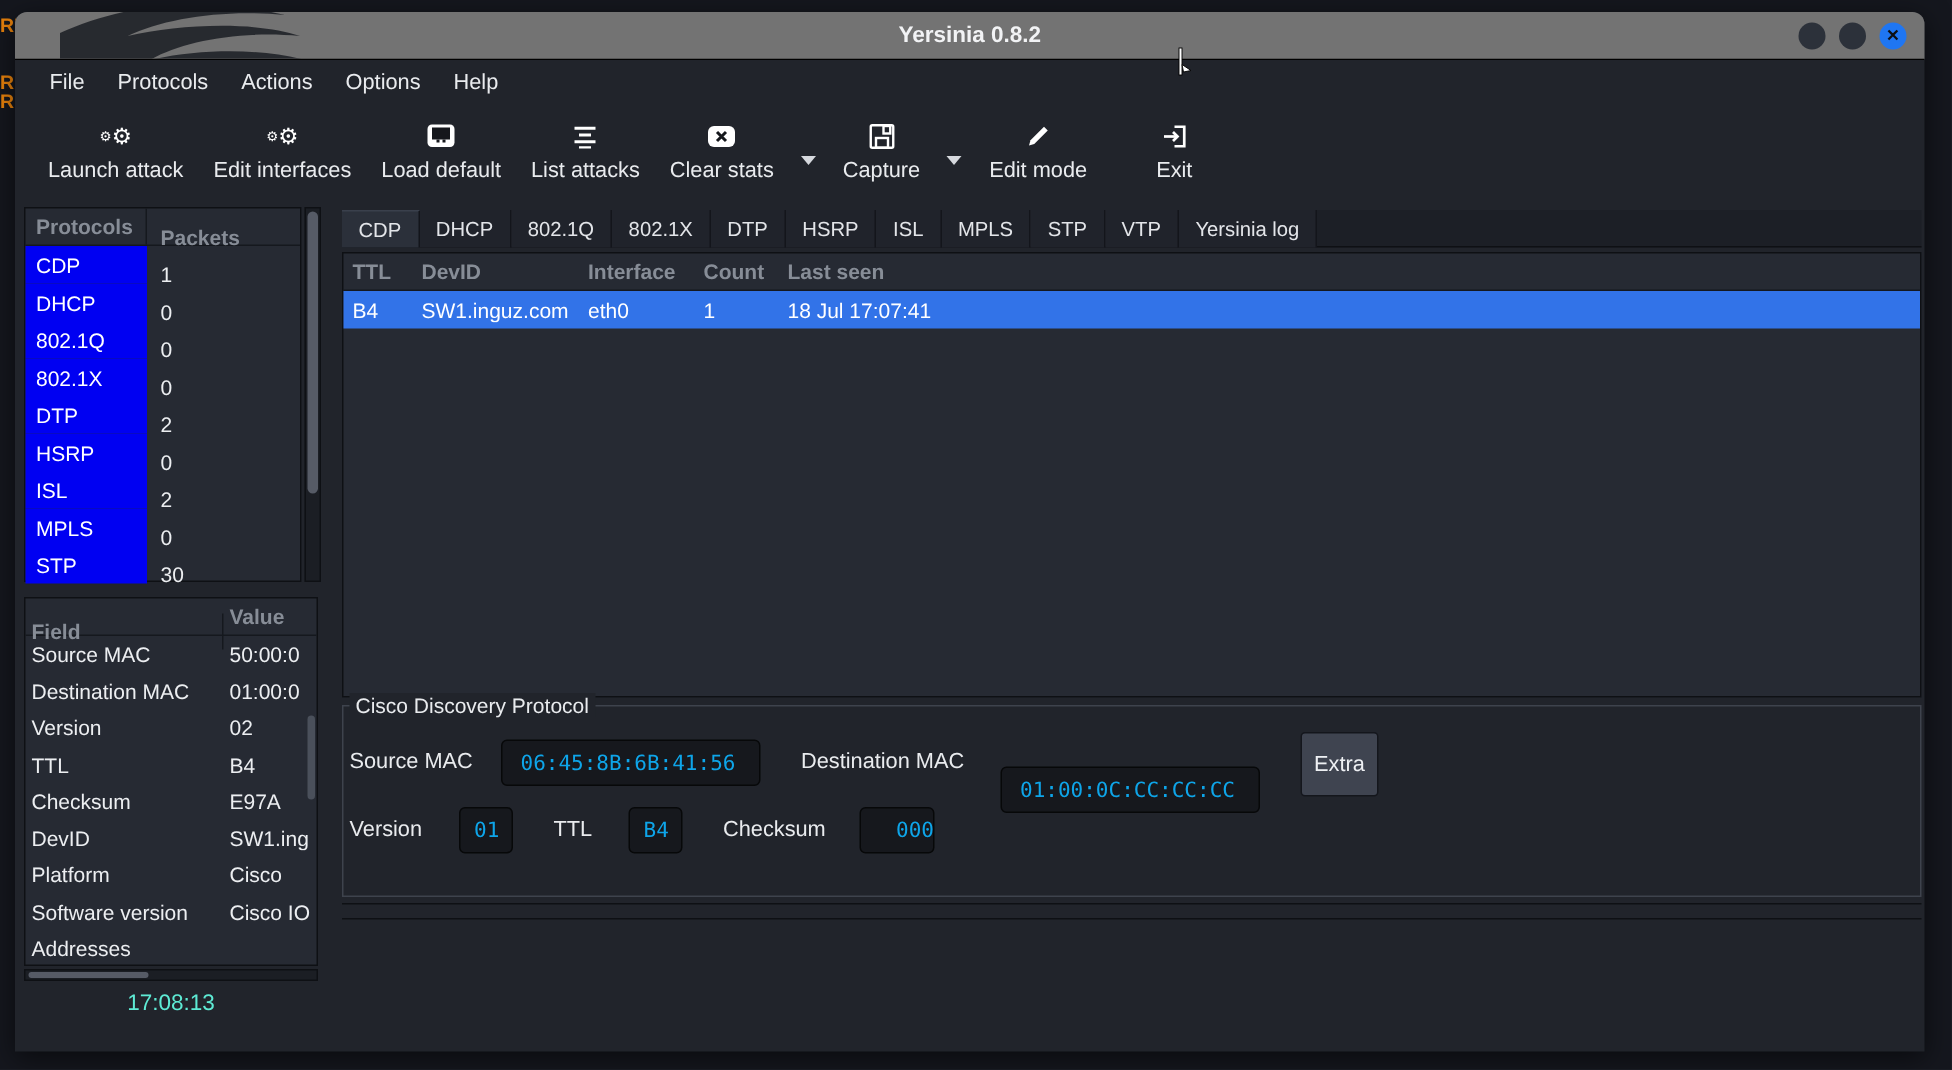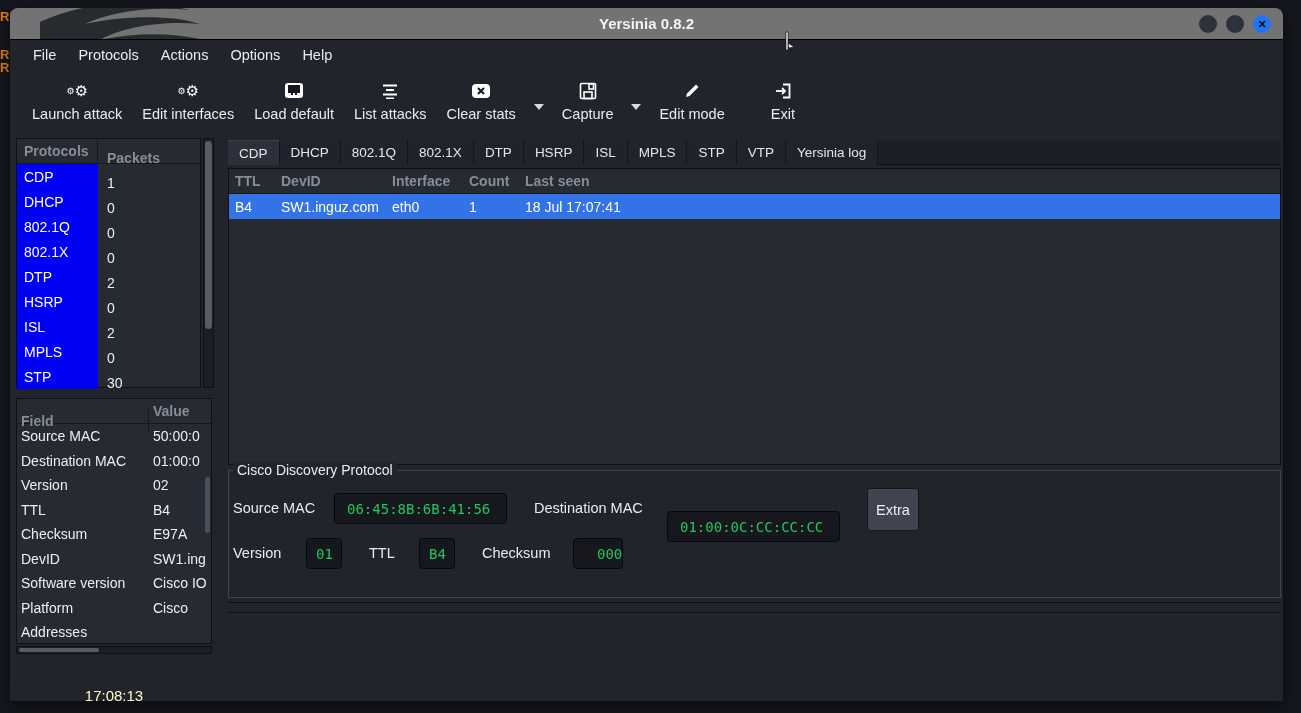--- a/index.html
+++ b/index.html
@@ -47,37 +47,37 @@
   .vscroll .thumb { position:absolute; left:1px; right:1px; border-radius:5px; background:#565b66; }
 
   .fields-panel { position:absolute; left:6px; top:268px; width:196px; height:246px; font-size:14px; }
   .frow { display:flex; height:24.5px; align-items:center; }
   .fc1 { width:132px; padding-left:4px; overflow:hidden; white-space:nowrap; }
   .fc2 { padding-left:4px; overflow:hidden; white-space:nowrap; flex:1; }
   .fields-panel .thead .fc1 { border-right:1px solid #15181e; height:100%; display:flex; align-items:center;margin-top:20px; }
   .fields-vthumb { position:absolute; right:1px; top:78px; width:5px; height:56px; border-radius:3px; background:#4a505b; }
   .hscroll { position:absolute; left:6px; top:516px; width:196px; height:8px; background:#1b1e24; border:1px solid #0e1014; }
   .hscroll .hthumb { position:absolute; left:2px; top:1px; width:80px; height:4px; border-radius:3px; background:#565b66; }
-  .status-time { position:absolute; left:6px; top:557px; width:196px; text-align:center; font-size:15px; color:#fef9c3; }
+  .status-time { position:absolute; left:6px; top:530px; width:196px; text-align:center; font-size:15px; color:#5eead4; }
 
   
   .tabbar { position:absolute; left:218px; top:10px; width:1053px; height:25px; display:flex; background:#1c1f26; border-bottom:1px solid #0e1014; }
   .tab { padding:0 11px; height:25px; line-height:25px; font-size:13.5px; color:#e3e5e9; background:#20232b; border-right:1px solid #13151b; }
   .tab.active { background:#2b303a; border-top:1px solid #3a404c; }
 
   .pkt-table { position:absolute; left:218px; top:38px; width:1053px; height:297px; background:#262a33; border:1px solid #0e1014; font-size:14px; }
   .pkt-head, .pkt-row { display:grid; grid-template-columns:46px 111px 77px 56px 1fr; height:25px; align-items:center; }
   .pkt-head { color:#878d97; font-weight:bold; border-bottom:1px solid #15181e; }
   .pkt-head > div, .pkt-row > div { padding-left:6px; white-space:nowrap; overflow:hidden; }
   .pkt-row.selected { background:#3273e8; color:#fff; }
 
   .groupbox { position:absolute; left:218px; top:340px; width:1053px; height:128px; border:1px solid #3e434d; }
   .legend { position:absolute; top:-9px; left:4px; background:#21242b; padding:0 4px; font-size:14px; color:#e9ebee; }
   .form-label { position:absolute; font-size:14.5px; color:#e9ebee; line-height:31px; white-space:nowrap; }
-  .form-input { position:absolute; height:31px; background:#16181d; border:1px solid #070809; border-radius:4px; color:#22c55e; font-family:"DejaVu Sans Mono", monospace; font-size:14px; padding:0 0 0 12px; }
+  .form-input { position:absolute; height:31px; background:#16181d; border:1px solid #070809; border-radius:4px; color:#0ea5e9; font-family:"DejaVu Sans Mono", monospace; font-size:14px; padding:0 0 0 12px; }
   .extra-btn { position:absolute; left:638px; top:17px; width:52px; height:43px; background:#3f4450; border:1px solid #14161c; border-radius:3px; color:#eef0f3; font-size:14.5px; font-family:"Liberation Sans", sans-serif; }
 
   .splitter { position:absolute; left:218px; top:472px; width:1053px; height:11px; border-top:1px solid #0e1014; border-bottom:1px solid #0e1014; }
 
   .hexview { position:absolute; left:218px; top:485px; width:1053px; height:69px; background:#262a33; border:1px solid #0e1014; overflow:hidden; }
   .hexlines { position:absolute; left:6px; top:3px; right:16px; font-family:"DejaVu Sans Mono", monospace; font-size:13px; line-height:15.6px; color:#e6e8eb; white-space:pre; }
   .hex-sb { position:absolute; right:0; top:0; bottom:0; width:14px; border-left:1px solid #0e1014; background:#22252d; }
   .hex-sb .thumb { position:absolute; left:3px; top:3px; width:8px; height:46px; border-radius:4px; background:#5a5f69; }
 
   .cursor { position:absolute; left:768px; top:22px; z-index:50; }
@@ -265,26 +265,26 @@
         </div>
       <div class="frow">
           <div class="fc1">Checksum</div>
           <div class="fc2">E97A</div>
         </div>
       <div class="frow">
           <div class="fc1">DevID</div>
           <div class="fc2">SW1.ing</div>
         </div>
       <div class="frow">
+          <div class="fc1">Platform</div>
+          <div class="fc2">Cisco</div>
+        </div>
+      <div class="frow">
           <div class="fc1">Software version</div>
           <div class="fc2">Cisco IO</div>
-        </div>
-      <div class="frow">
-          <div class="fc1">Platform</div>
-          <div class="fc2">Cisco</div>
         </div>
       <div class="frow">
           <div class="fc1">Addresses</div>
           <div class="fc2"></div>
         </div>
       <div class="fields-vthumb"></div>
     </div>
     <div class="hscroll">
         <div class="hthumb"></div>
       </div>

